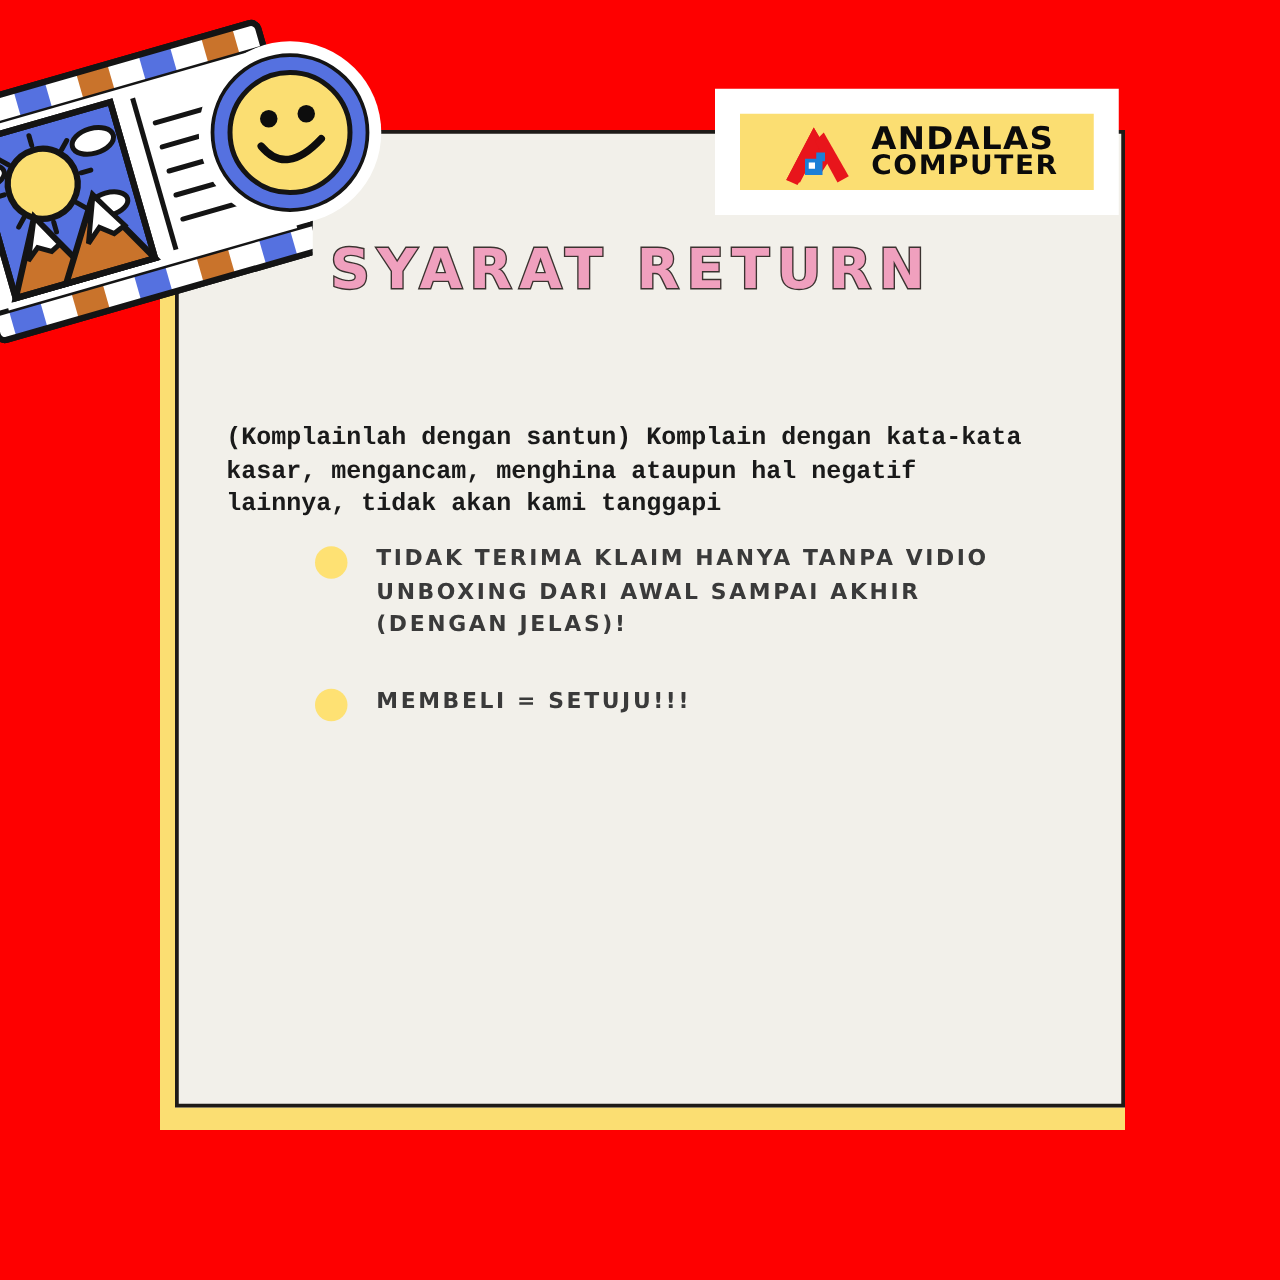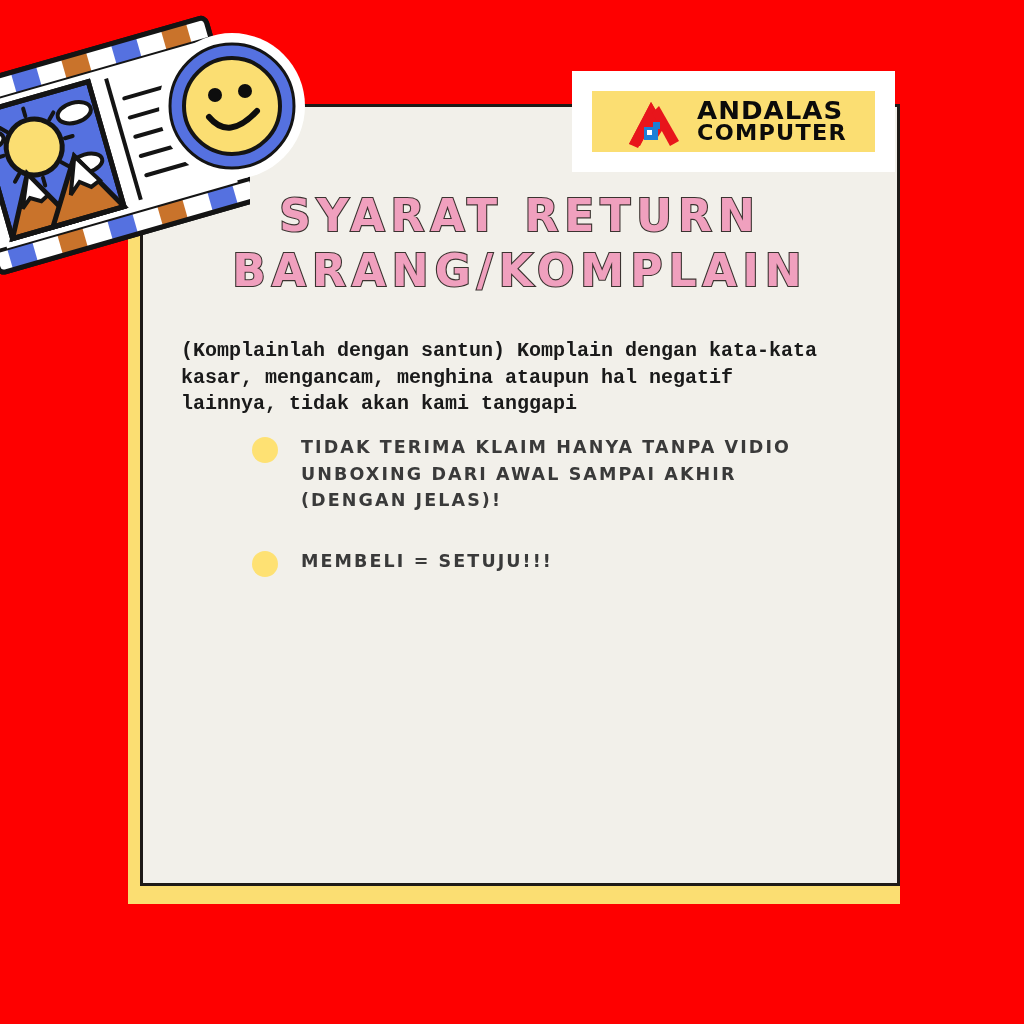--- a/index.html
+++ b/index.html
@@ -76,21 +76,21 @@
     letter-spacing: 1px;
     font-size: 25px;
     transform: scaleX(1.04);
     transform-origin: left center;
   }
   .logo-words .l2 { font-size: 21.5px; letter-spacing: 1.2px; }
 
   
   .headline {
     position: absolute;
-    left: 150px;
+    left: 135px;
     top: 188px;
     width: 740px;
     text-align: center;
     z-index: 4;
   }
   .headline .hl {
     display: block;
     font-family: "DejaVu Sans", sans-serif;
     font-weight: bold;
     font-size: 44px;
@@ -262,21 +262,20 @@
       </div>
       <div class="logo-words">
         <span class="l1">ANDALAS</span>
         <span class="l2">COMPUTER</span>
       </div>
     </div>
   </div>
 
   <div class="headline">
     <span class="hl">SYARAT RETURN</span>
-    <span class="hl">BARANG/KOMPLAIN</span>
   </div>
 
   <p class="intro">(Komplainlah dengan santun) Komplain dengan kata-kata kasar, mengancam, menghina ataupun hal negatif lainnya, tidak akan kami tanggapi</p>
 
   <div class="bullets">
     <div class="bullet-row">
       <span class="bullet-dot"></span>
       <span class="bullet-text">TIDAK TERIMA KLAIM HANYA TANPA VIDIO UNBOXING DARI AWAL SAMPAI AKHIR (DENGAN JELAS)!</span>
     </div>
     <div class="bullet-row">

